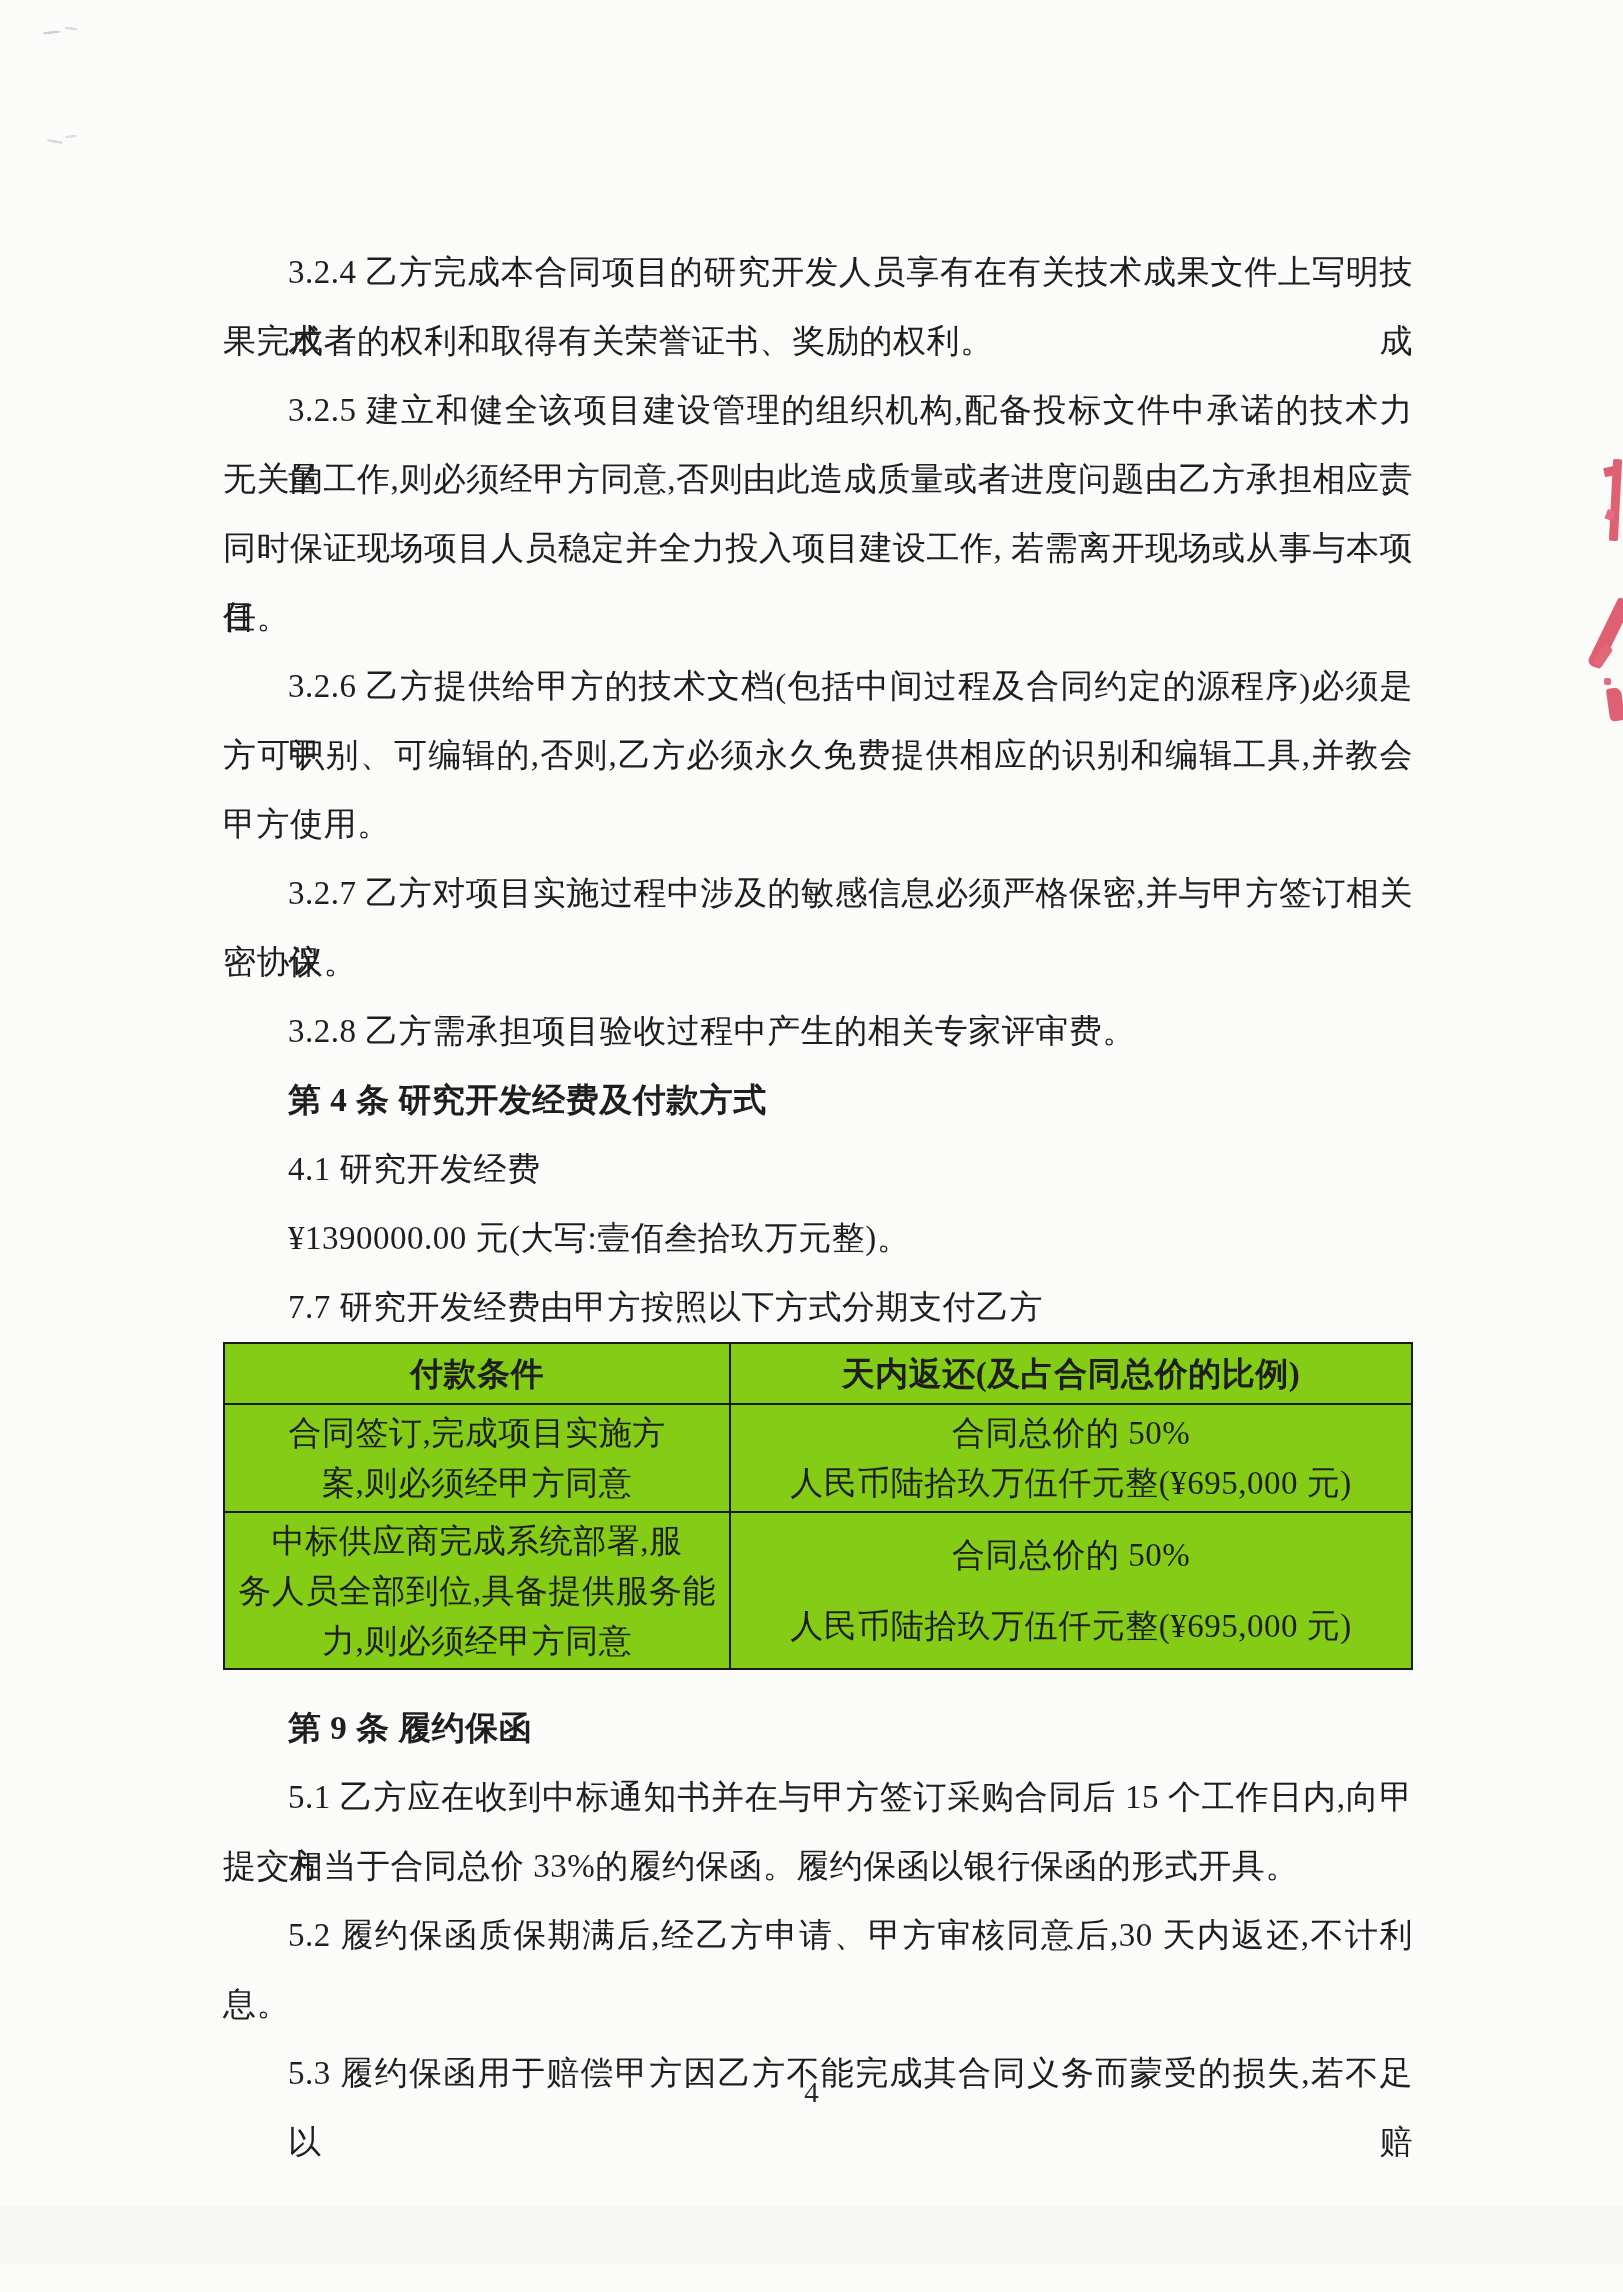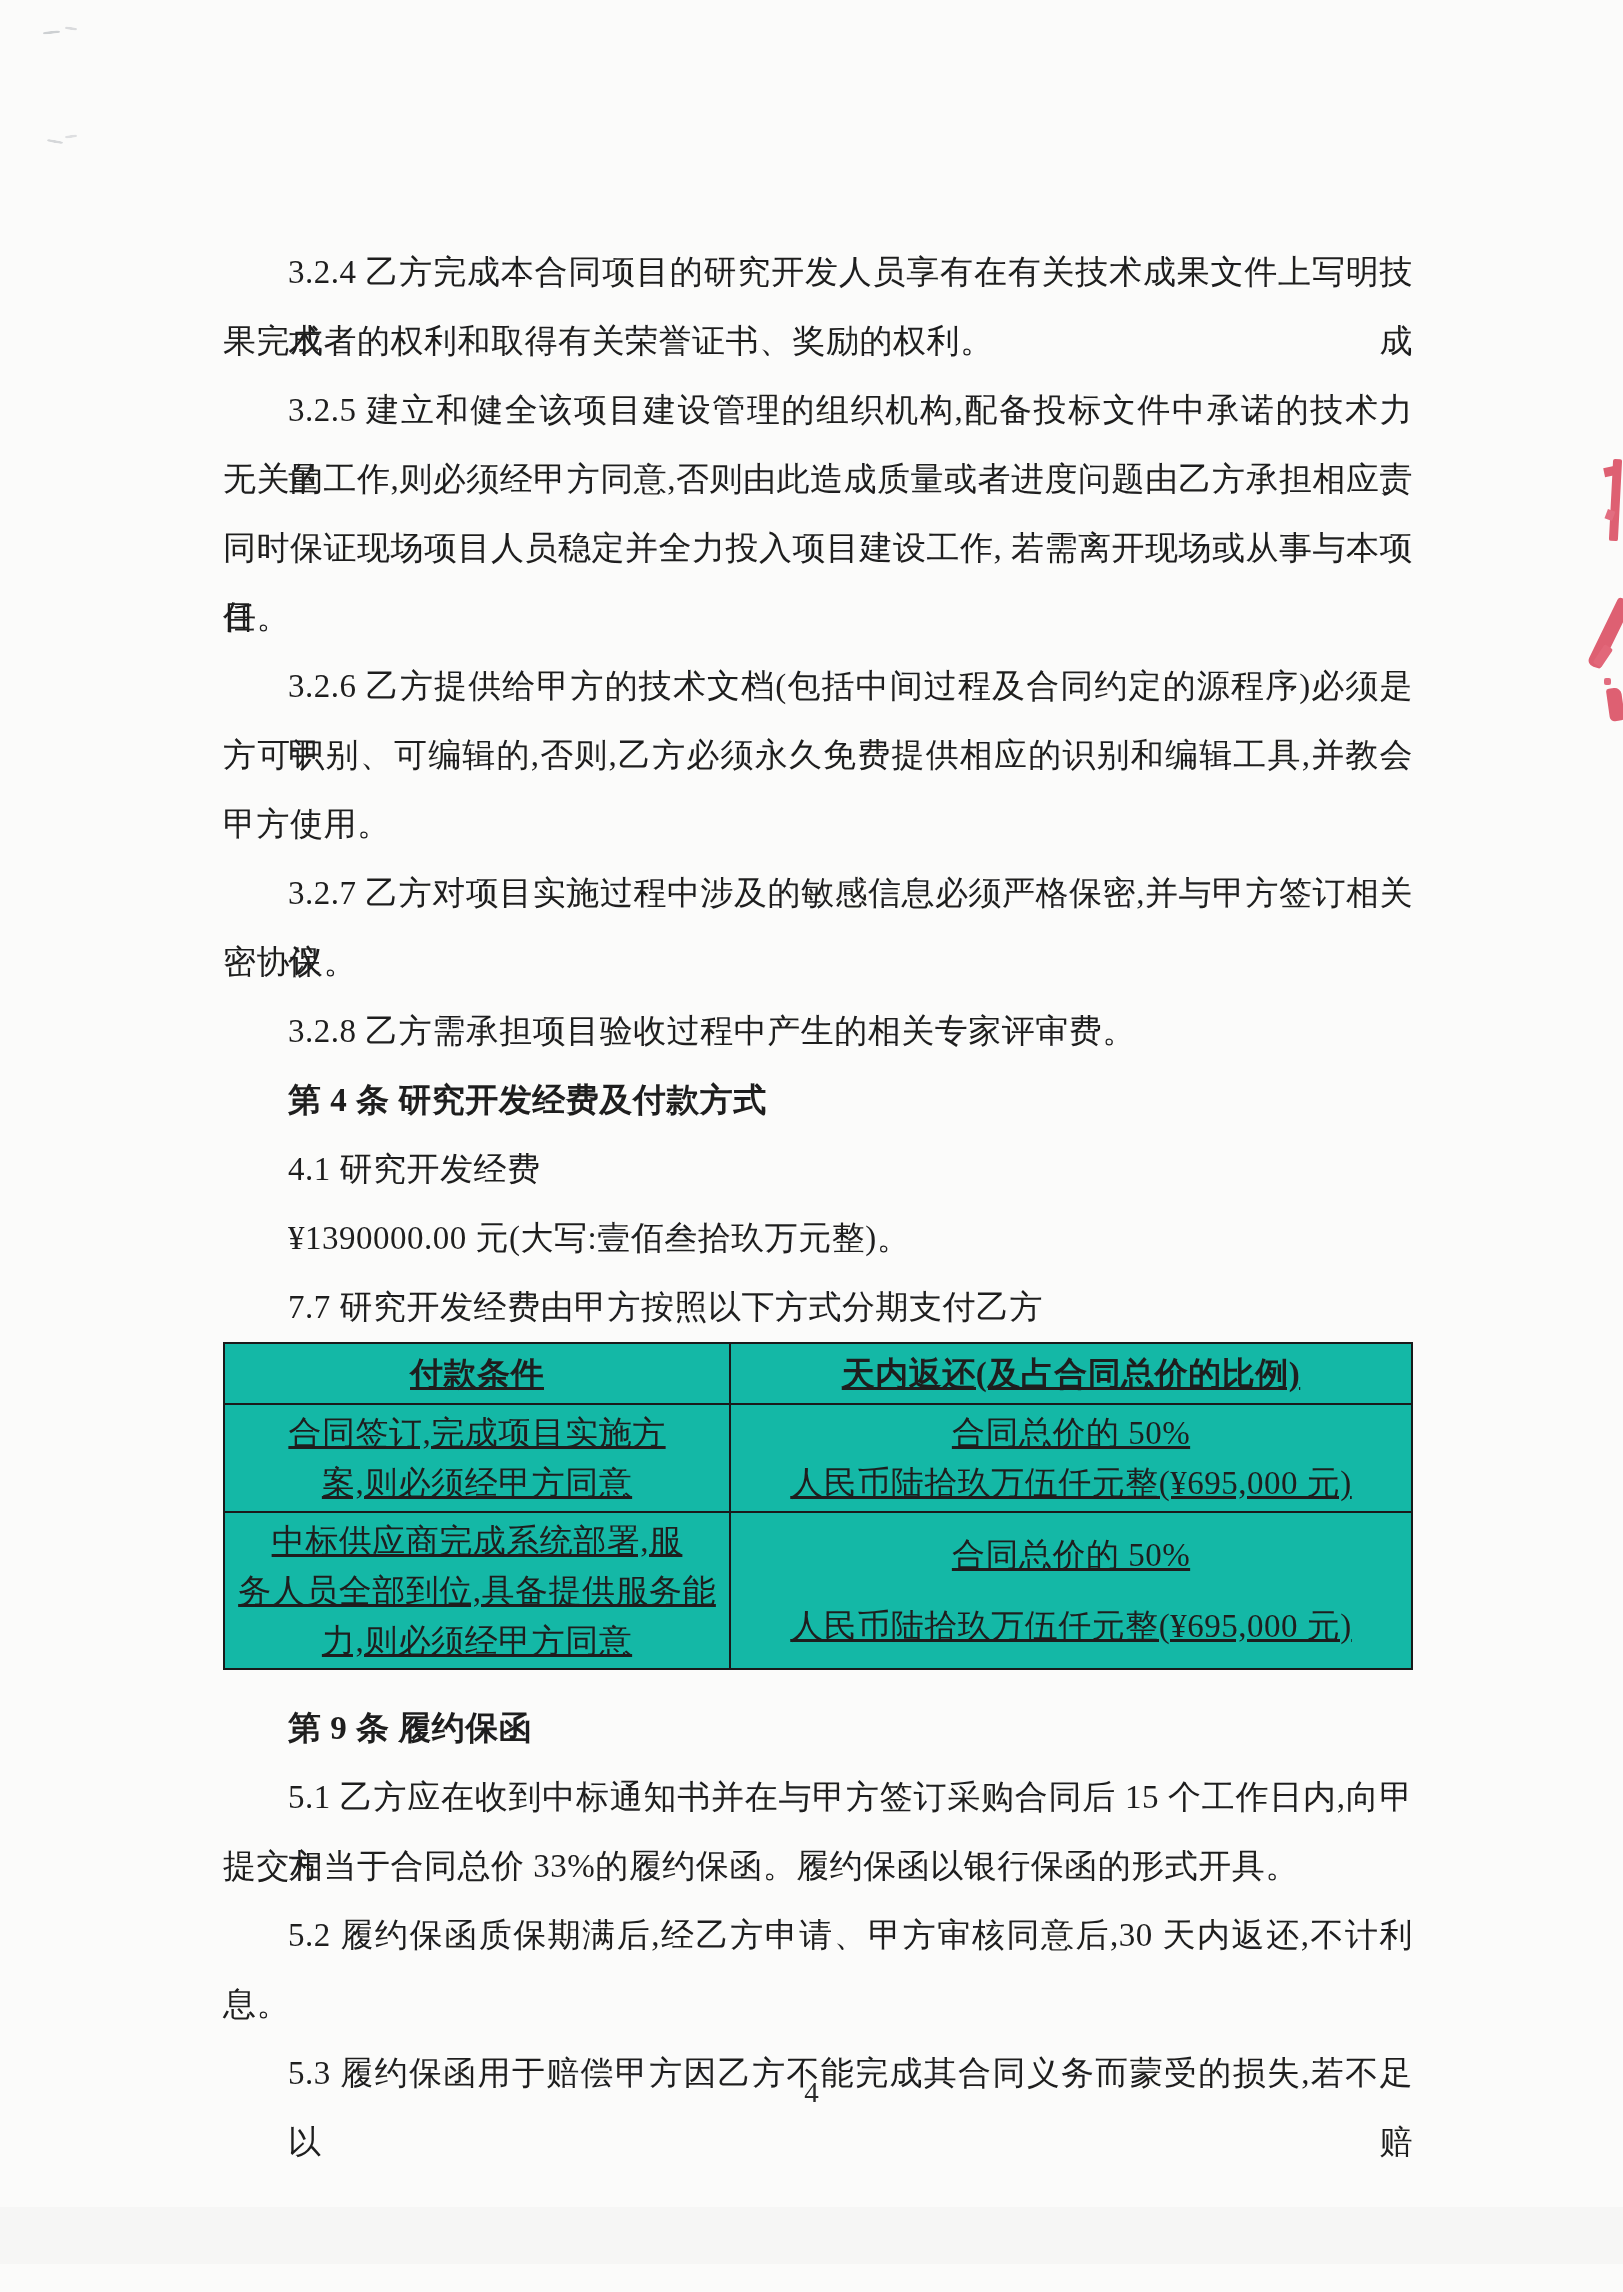--- a/index.html
+++ b/index.html
@@ -20,22 +20,21 @@
   }
   .line.indent{padding-left:65px;}
   .line.justify{text-align:justify;text-align-last:justify;}
   .line.bold{font-weight:bold;}
   .line.gap{margin-top:23.5px;}
   .pay-table{
     display:grid;
     grid-template-columns:504px 1fr;
     grid-template-rows:59px 108px 157px;
     border:2.9px solid #1a1a1a;
-    background:#14b8a6;
-    text-decoration:underline;
+    background:#84cc16;
   }
   .cell{
     display:flex;flex-direction:column;justify-content:center;align-items:center;
     font-size:33px;letter-spacing:0.5px;
   }
   .cell.col2{border-left:2.9px solid #1a1a1a;}
   .cell.rowed{border-top:2.9px solid #1a1a1a;}
   .cell-line{line-height:50px;text-align:center;white-space:nowrap;}
   .cell.head .cell-line{font-weight:bold;}
   .cell.spread .cell-line{line-height:71px;}

